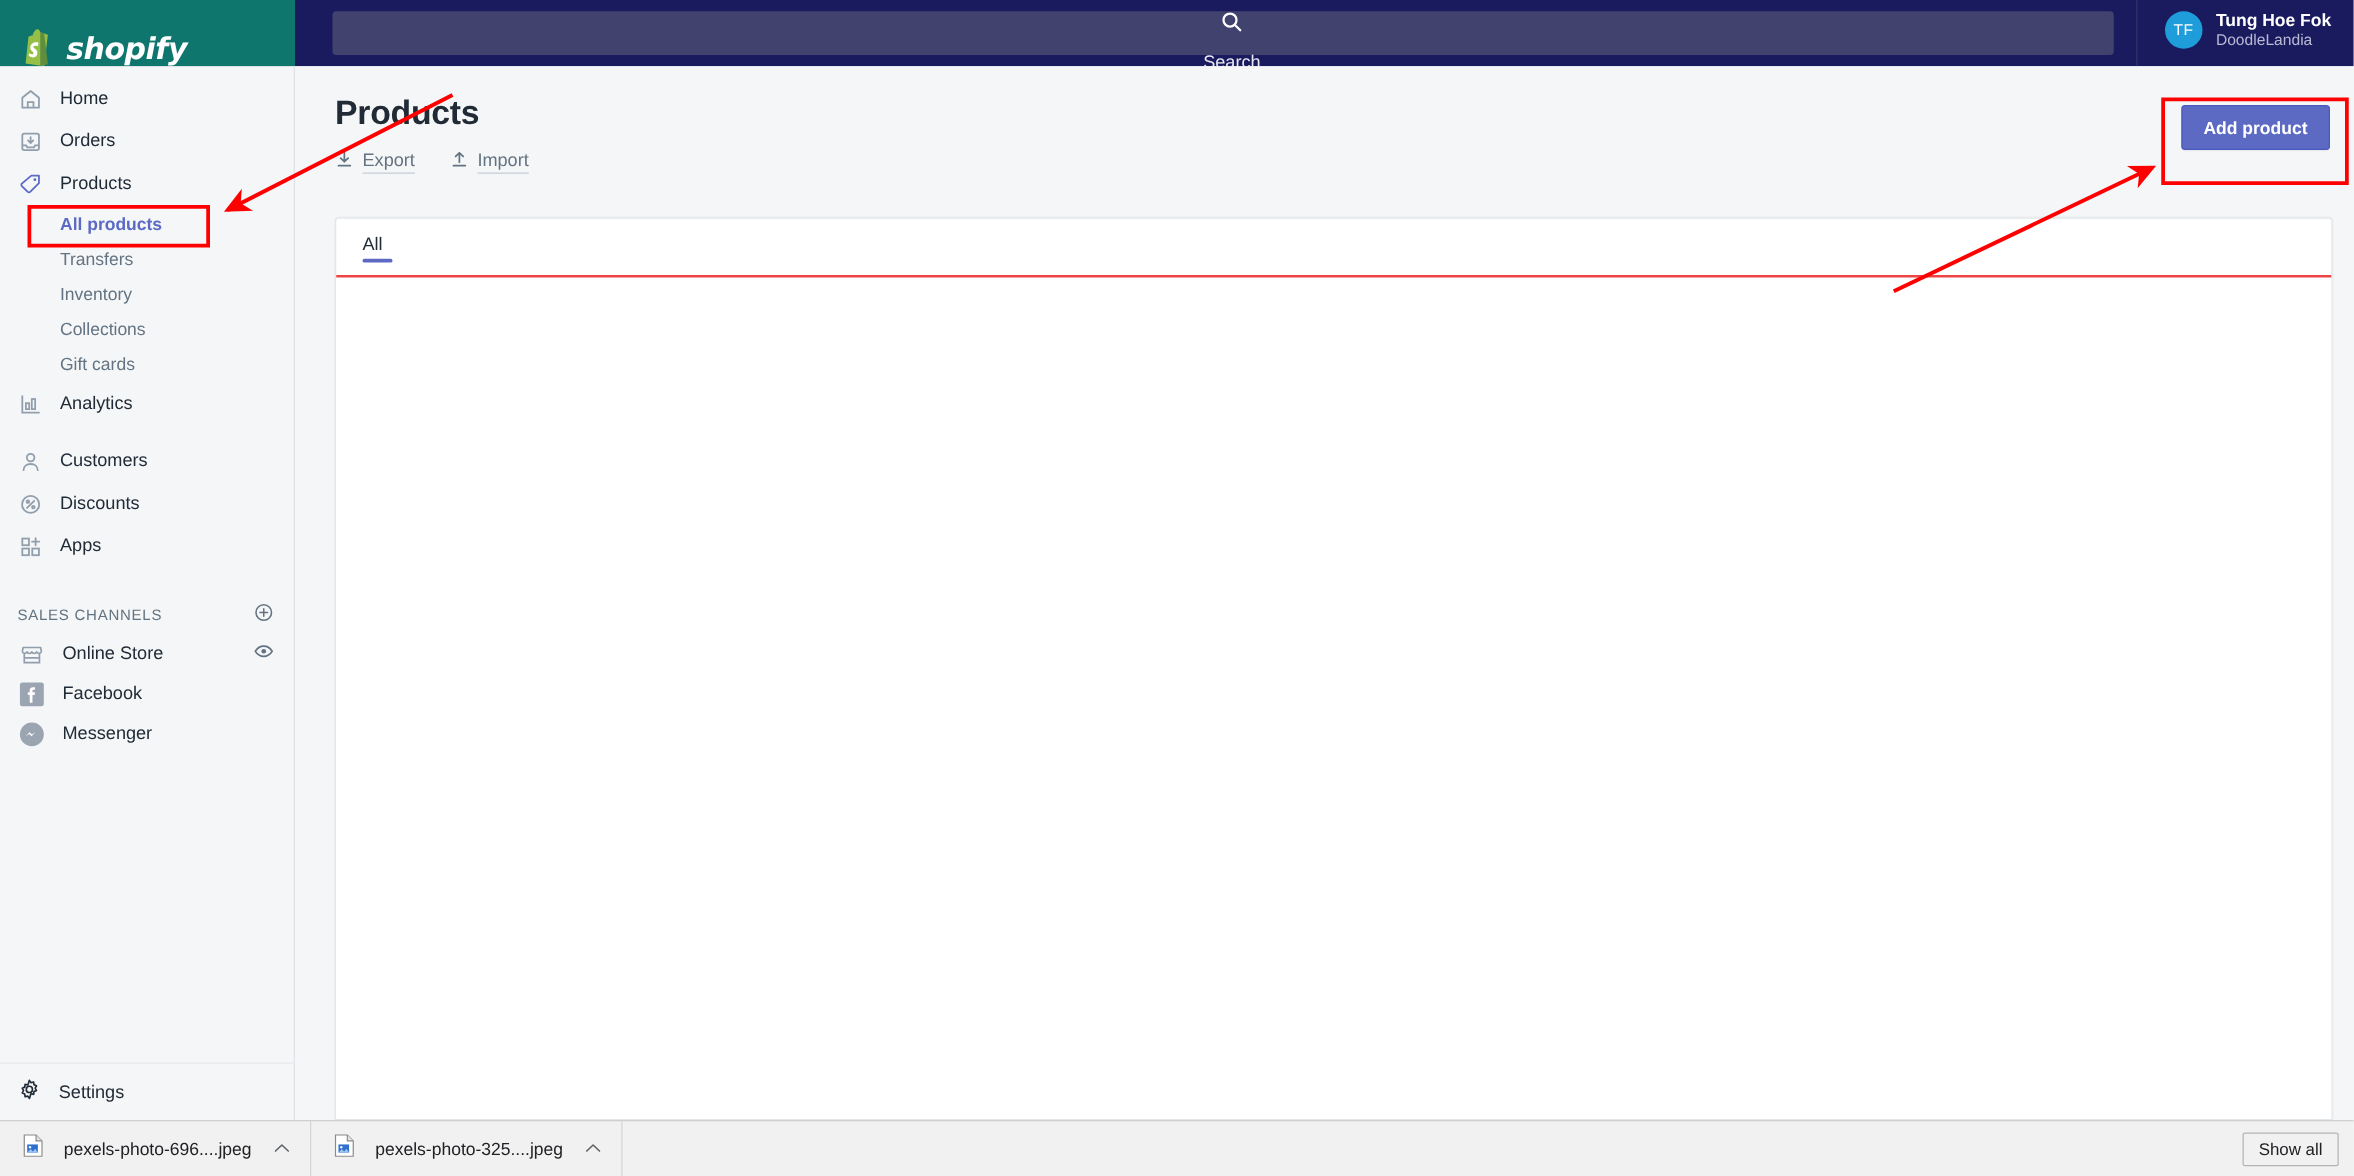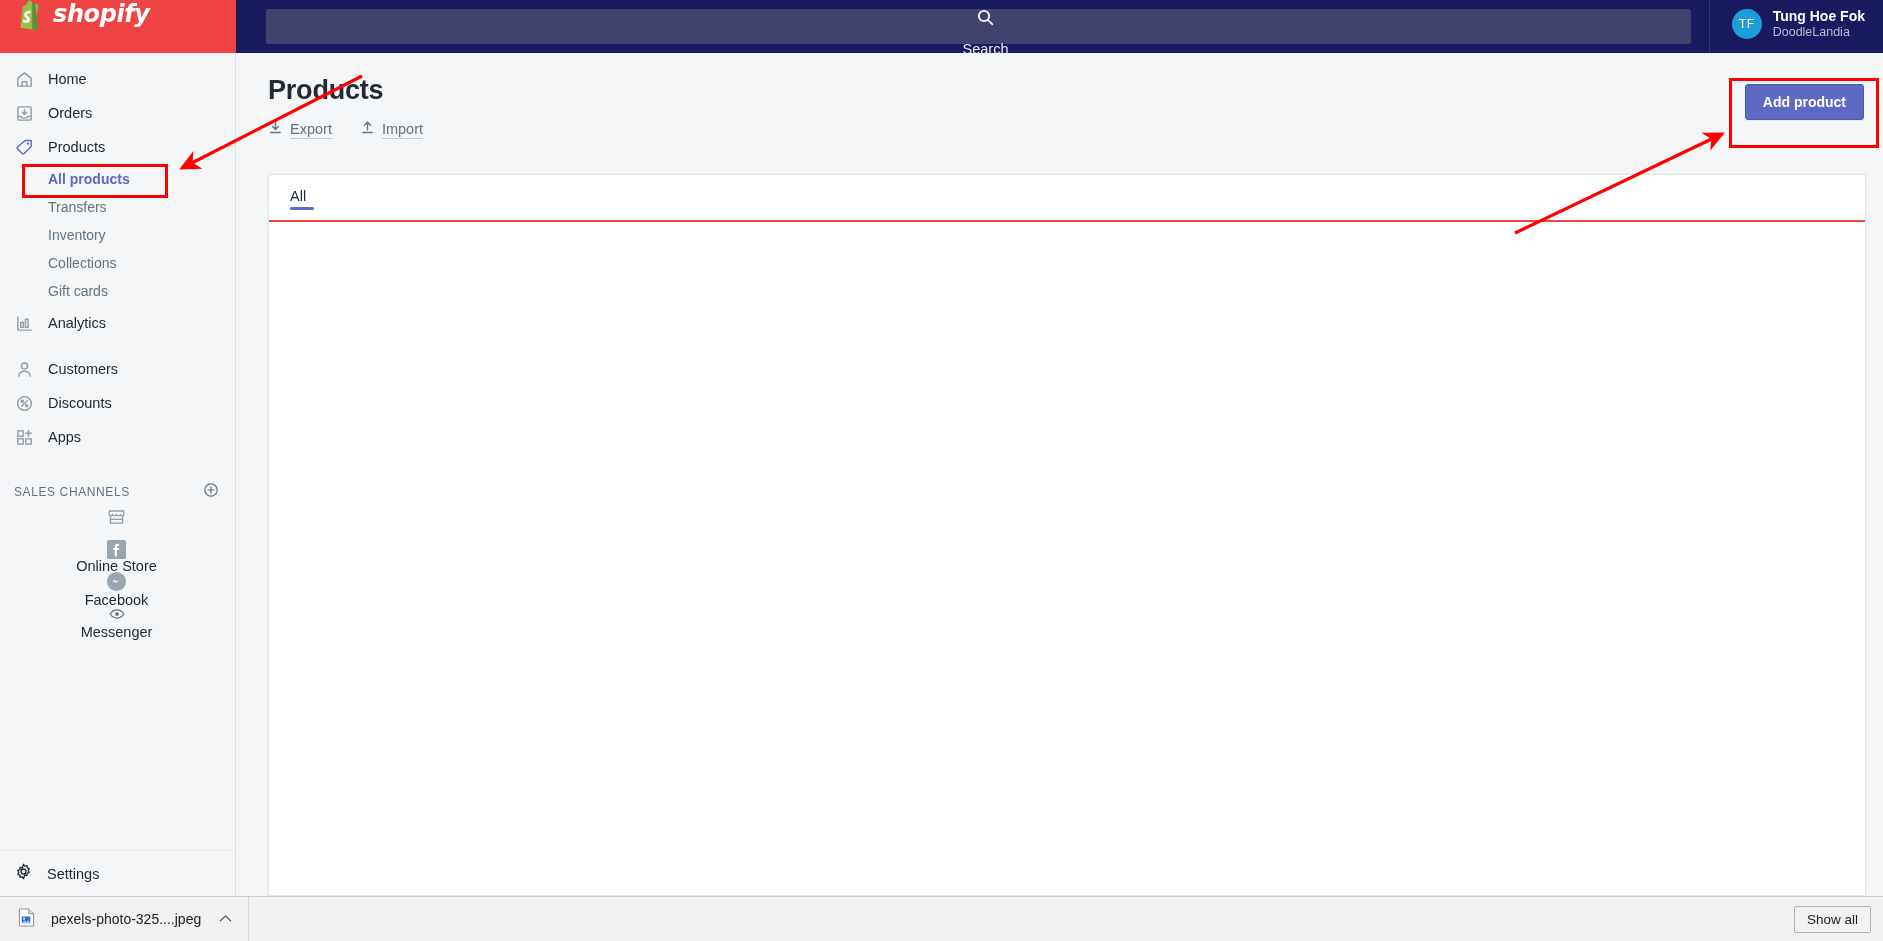--- a/index.html
+++ b/index.html
@@ -13,22 +13,22 @@
 
   
   .topbar {
     position: absolute; top: 0; left: 0;
     width: 1883px; height: 53px;
     background: #1a1a5e;
     display: flex; align-items: center;
   }
   .topbar-logo {
     width: 236px; height: 53px;
-    background: #ef4444;
-    display: flex; align-items: flex-start; gap: 9px;
+    background: #0f766e;
+    display: flex; align-items: flex-end; gap: 9px;
     padding-left: 16px;
   }
   .shopify-bag { width: 28px; height: 30px; display:block; }
   .shopify-word {
     color: #ffffff; font-size: 24px; font-weight: 700;
     font-style: italic; letter-spacing: -0.4px;
     font-family: "DejaVu Sans", sans-serif;
   }
   .search-wrap {
     position: absolute; left: 266px; top: 9px;
@@ -82,22 +82,22 @@
   .sub-item.selected .sub-label { color: #5c6ac4; font-weight: 700; }
 
   .section-head {
     display: flex; align-items: center; justify-content: space-between;
     padding: 0 16px 0 14px; height: 30px; margin-top: 24px;
   }
   .section-title {
     font-size: 12px; color: #637381; letter-spacing: 0.6px; font-weight: 400;
   }
   .channel-item {
-    display: flex; align-items: center; gap: 32px;
-    height: 32px; padding-left: 14px; padding-right: 16px; cursor: pointer; flex-direction: column;
+    display: flex; align-items: center; gap: 14px;
+    height: 32px; padding-left: 14px; padding-right: 16px; cursor: pointer;
   }
   .channel-item .ico { width: 22px; height: 22px; display:flex; align-items:center; justify-content:center; }
   .channel-label { font-size: 14.5px; color: #212b36; flex: 1; }
 
   .settings-row {
     position: absolute; left: 0; bottom: 0;
     width: 235px; height: 46px;
     border-top: 1px solid #e6e9ec;
     display: flex; align-items: center; gap: 14px; padding-left: 14px;
     cursor: pointer;
@@ -414,20 +414,37 @@
         <div class="tab">
           <span>All</span>
           <span class="underline"></span>
         </div>
       </div>
       <div class="card-body"></div>
     </div>
   </div>
 
   <div class="downloadbar">
+    <div class="dl-item">
+      <span>
+        <svg width="17" height="19" viewBox="0 0 18 20">
+          <path d="M1.5 1h10l5 5v13h-15z" fill="#ffffff" stroke="#8a8a8a" stroke-width="1"></path>
+          <path d="M11.5 1v5h5" fill="#e4e4e4" stroke="#8a8a8a" stroke-width="1"></path>
+          <rect x="4" y="9" width="9" height="7" fill="#2f6fd0"></rect>
+          <circle cx="6.4" cy="11.3" r="1" fill="#ffffff"></circle>
+          <path d="M4 16l2.8-3.1 2 2 2-2.3 2.2 3.4z" fill="#9fc4f0"></path>
+        </svg>
+      </span>
+      <span class="dl-name">pexels-photo-696....jpeg</span>
+      <span class="dl-caret">
+        <svg width="13" height="9" viewBox="0 0 14 9" fill="none" stroke="#5f6368" stroke-width="1.4">
+          <path d="M1.5 7L7 1.8 12.5 7" stroke-linecap="round" stroke-linejoin="round"></path>
+        </svg>
+      </span>
+    </div>
 
     <div class="dl-item">
       <span>
         <svg width="17" height="19" viewBox="0 0 18 20">
           <path d="M1.5 1h10l5 5v13h-15z" fill="#ffffff" stroke="#8a8a8a" stroke-width="1"></path>
           <path d="M11.5 1v5h5" fill="#e4e4e4" stroke="#8a8a8a" stroke-width="1"></path>
           <rect x="4" y="9" width="9" height="7" fill="#2f6fd0"></rect>
           <circle cx="6.4" cy="11.3" r="1" fill="#ffffff"></circle>
           <path d="M4 16l2.8-3.1 2 2 2-2.3 2.2 3.4z" fill="#9fc4f0"></path>
         </svg>

